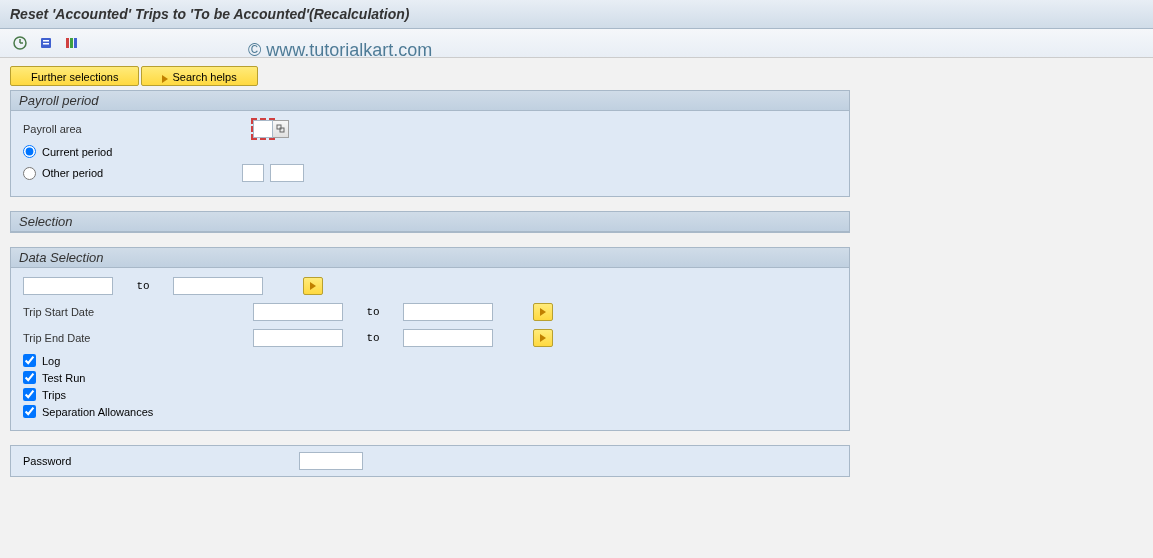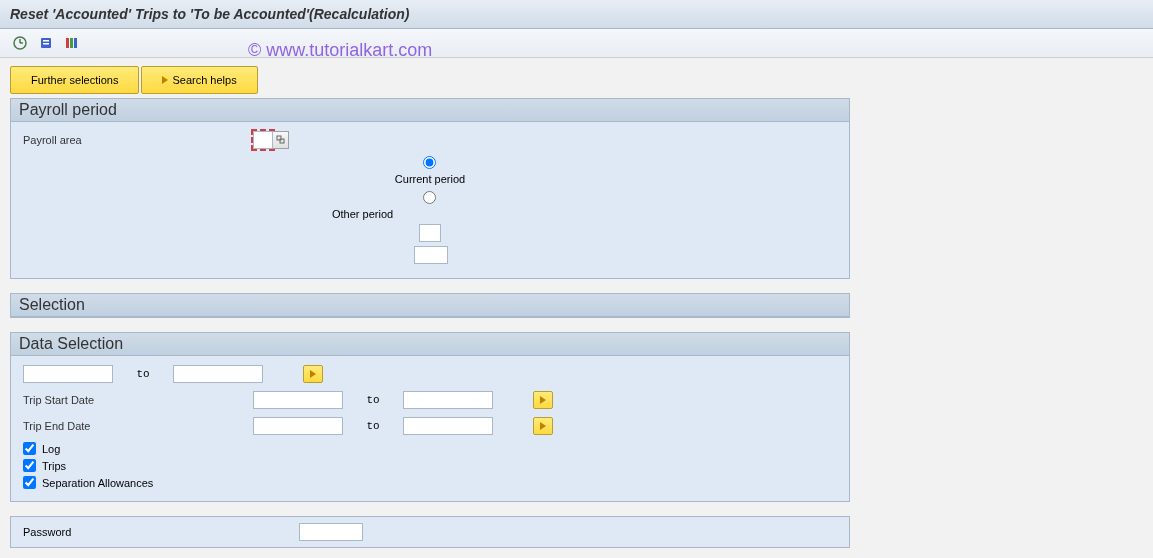--- a/index.html
+++ b/index.html
@@ -47,36 +47,37 @@
       margin-bottom: 4px;
     }
     .sap-btn {
       background: linear-gradient(to bottom, #ffeb7a 0%, #ffd940 100%);
       border: 1px solid #b8a030;
       border-radius: 2px;
       padding: 2px 20px;
       font-size: 11px;
       cursor: pointer;
       display: inline-flex;
-      align-items: center;
+      align-items: flex-end;
       gap: 4px;
-      height: 28px;
+      height: 20px;
     }
     .group-box {
       border: 1px solid #a8b8c8;
       background: #dfe9f5;
       margin-bottom: 14px;
       width: 840px;
     }
     .group-title {
       background: linear-gradient(to bottom, #d0dce8 0%, #c0d0e0 100%);
       border-bottom: 1px solid #a8b8c8;
       padding: 2px 8px;
-      font-size: 16px;
+      font-size: 13px;
       color: #333;
+      font-style: italic;
     }
     .group-content {
       padding: 8px 12px;
     }
     .row {
       display: flex;
       align-items: center;
       margin-bottom: 6px;
       min-height: 20px;
     }
@@ -105,21 +106,20 @@
       align-items: center;
       justify-content: center;
       cursor: pointer;
       font-size: 9px;
     }
     .radio-row {
       display: flex;
       align-items: center;
       gap: 4px;
       margin-bottom: 6px;
-      flex-direction: column;
     }
     .radio-row input[type="radio"] { margin-right: 2px; }
     .to-label {
       text-align: center;
       width: 60px;
       font-family: Liberation Mono, monospace;
     }
     .multi-btn {
       width: 20px;
       height: 18px;
@@ -153,21 +153,21 @@
       background: #dfe9f5;
       padding: 6px 12px;
       display: flex;
       align-items: center;
       gap: 14px;
     }
     .watermark {
       position: absolute;
       top: 40px;
       left: 248px;
-      color: #6d28d9;
+      color: #0c4a6e;
       font-size: 18px;
       font-weight: normal;
       pointer-events: none;
       opacity: 0.7;
     }
     .range-row .sap-input { width: 90px; }
     .input-pair { display: inline-flex; }
   </style>
 </head>
 <body>
@@ -272,20 +272,24 @@
         <span class="multi-btn">
             <span class="arrow-right"></span>
           </span>
       </div>
       <div class="checkbox-row">
         <input type="checkbox" checked="" style="">
         <span>Log</span>
       </div>
       <div class="checkbox-row">
         <input type="checkbox" checked="" style="">
+        <span>Test Run</span>
+      </div>
+      <div class="checkbox-row">
+        <input type="checkbox" checked="" style="">
         <span>Trips</span>
       </div>
       <div class="checkbox-row">
         <input type="checkbox" checked="" style="">
         <span>Separation Allowances</span>
       </div>
     </div>
   </div>
 
   <div class="standalone-row">

